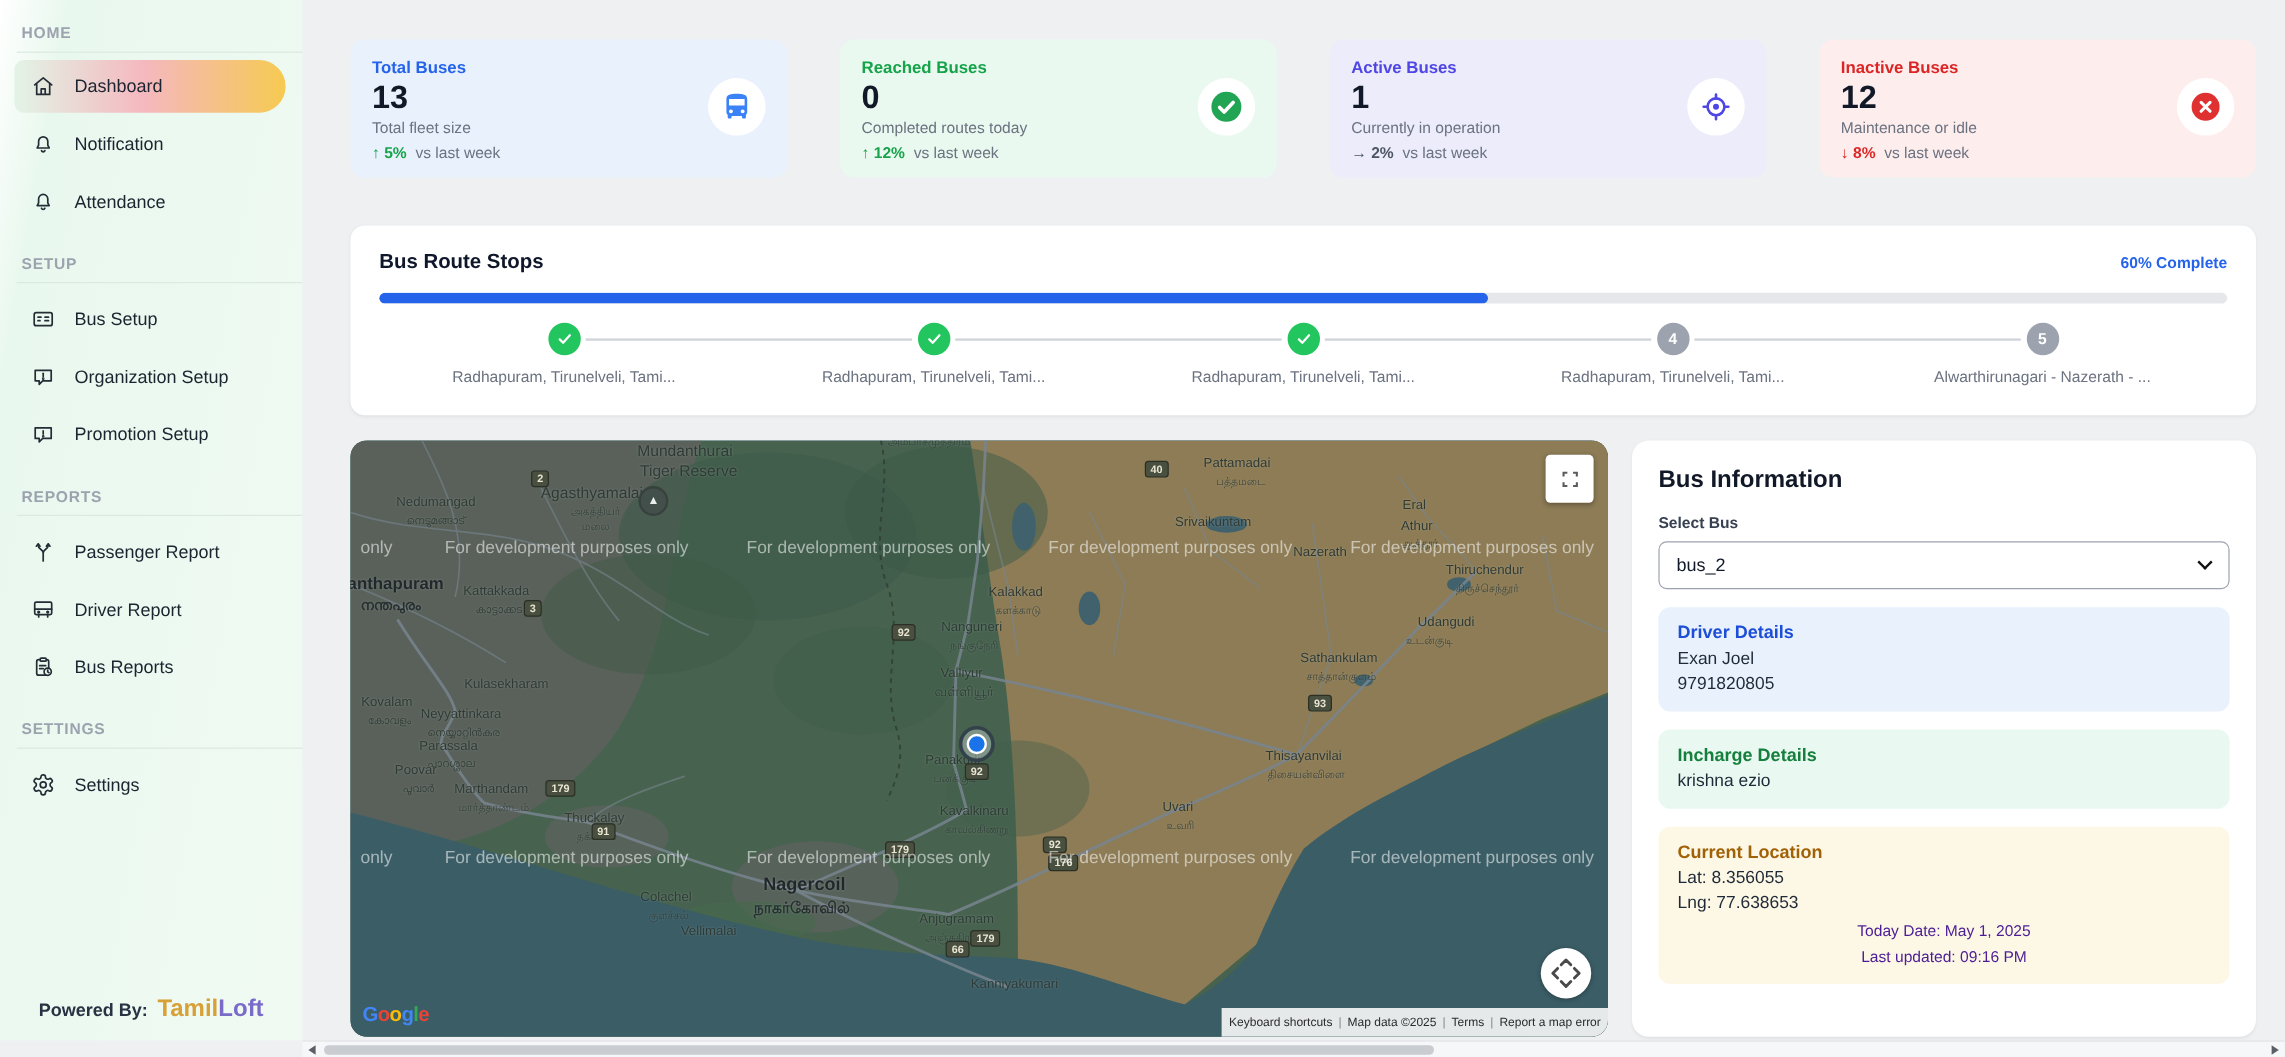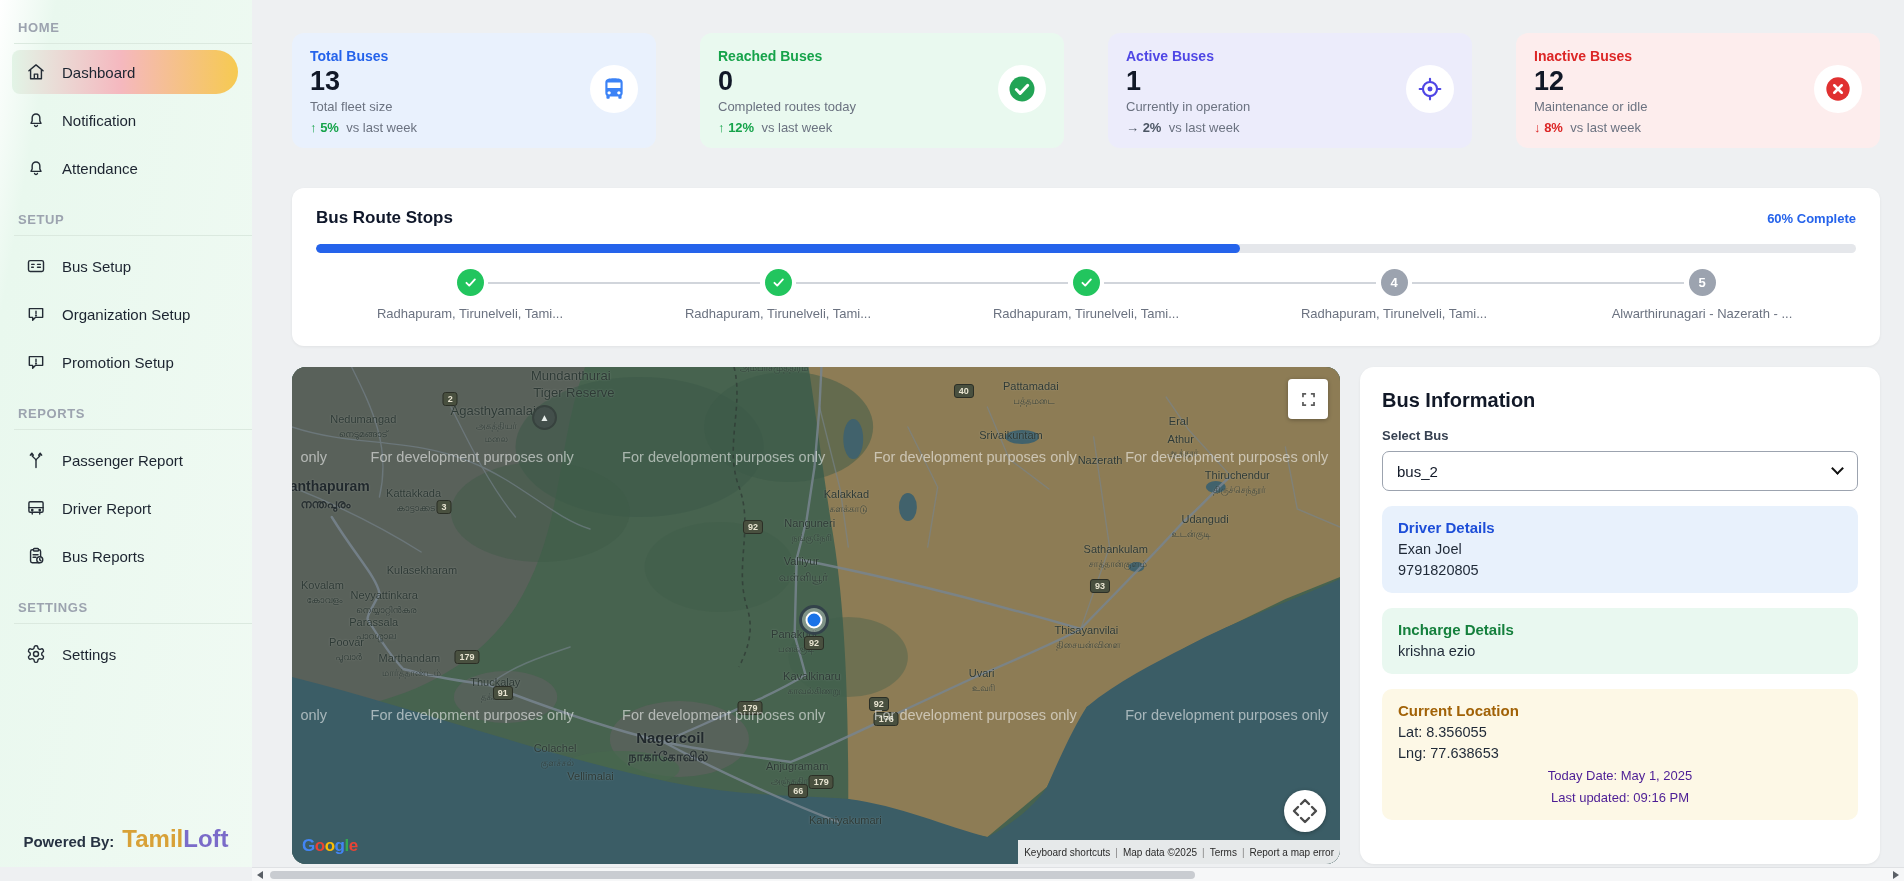--- a/index.html
+++ b/index.html
@@ -16,21 +16,21 @@
     padding:10px 0 8px 18px; }
   .side-divider { border-bottom:1px solid #dbe9df; margin:0 0 6px 14px; }
   .side-item { display:flex; align-items:center; gap:16px; height:48px; padding-left:26px;
     font-size:15px; color:#1c2430; cursor:pointer; }
   .side-item .ic { width:20px; height:20px; display:flex; }
   .side-item.active { margin:2px 14px 2px 12px; padding-left:14px; height:44px; border-radius:8px 22px 22px 8px;
     background:linear-gradient(90deg,#e2f4e6 0%,#f5b8bf 48%,#f6ca51 100%); }
   .powered { position:absolute; left:0; right:0; bottom:14px; display:flex; align-items:baseline;
     justify-content:center; gap:8px; }
   .powered .pfx { font-size:15px; font-weight:bold; color:#273242; }
-  .powered .brand { font-size:24px; font-weight:bold; }
+  .powered .brand { font-size:20px; font-weight:bold; }
 
   
   .content { flex:1; padding:33px 24px 0 40px; overflow:hidden; }
 
   
   .cards { display:grid; grid-template-columns:repeat(4,1fr); gap:44px; }
   .stat-card { position:relative; border-radius:12px; padding:15px 18px; height:115px; }
   .stat-title { font-size:14px; font-weight:bold; }
   .stat-value { font-size:27px; font-weight:bold; color:#111827; margin-top:2px; line-height:1.15; }
   .stat-sub { font-size:13px; color:#6b7280; margin-top:2px; }

